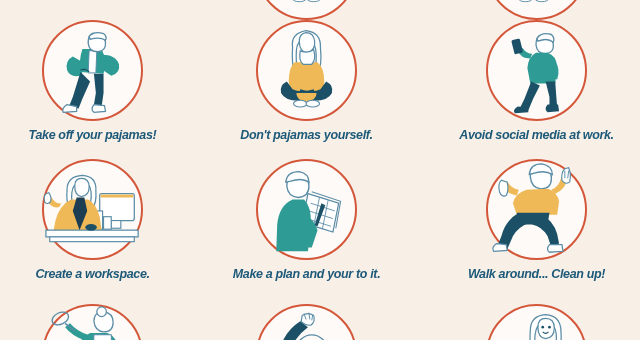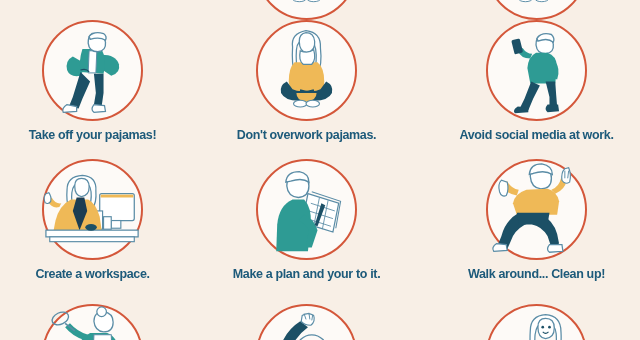--- a/index.html
+++ b/index.html
@@ -15,20 +15,21 @@
     font-family: "Liberation Sans", sans-serif;
     position: relative;
   }
 
   .infographic {
     position: absolute;
     inset: 0;
     width: 640px;
     height: 340px;
     background: #f8efe6;
+    font-style: italic;
   }
 
   
   .tip-cell {
     position: absolute;
     width: 215px;
     text-align: center;
   }
   .circle-frame {
     position: relative;
@@ -190,21 +191,21 @@
 
         <path d="M30 62 Q22 66 24 74 Q28 82 42 82 Q54 82 60 78 L58 70 Q44 74 36 70 Z" fill="#1c5066"></path>
         <path d="M71 62 Q79 66 77 74 Q73 82 59 82 Q48 82 42 78 L44 70 Q57 74 65 70 Z" fill="#1c5066"></path>
 
         <path d="M40 74 Q40 82 50 83 Q61 82 61 74 Z" fill="#efb957"></path>
 
         <ellipse cx="44" cy="85" rx="7" ry="3.5" fill="#ffffff" stroke="#5a8ca6" stroke-width="1.2"></ellipse>
         <ellipse cx="57" cy="85" rx="7" ry="3.5" fill="#ffffff" stroke="#5a8ca6" stroke-width="1.2"></ellipse>
       </svg>
     </div>
-    <div class="tip-label">Don't overwork pajamas.</div>
+    <div class="tip-label">Don't pajamas yourself.</div>
   </div>
 
   <div class="tip-cell row-1 col-3">
     <div class="circle-frame">
       <svg viewBox="0 0 101 101">
 
         <path d="M54 14 Q66 13 68 23 Q69 32 60 33 Q51 33 50 24 Q50 16 54 14 Z" fill="#ffffff" stroke="#5a8ca6" stroke-width="1.4"></path>
         <path d="M51 17 Q56 10 66 13 Q70 17 68 21 Q62 16 52 20 Z" fill="#ffffff" stroke="#5a8ca6" stroke-width="1.4"></path>
 
         <path d="M50 32 Q42 36 41 48 L44 64 L70 64 L72 46 Q71 35 62 32 Z" fill="#2e9b94"></path>

